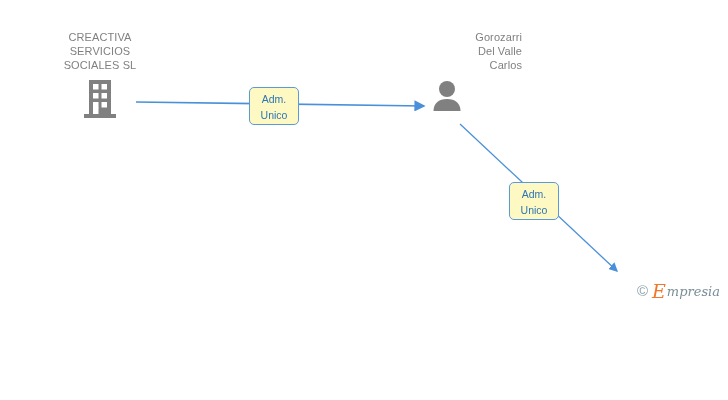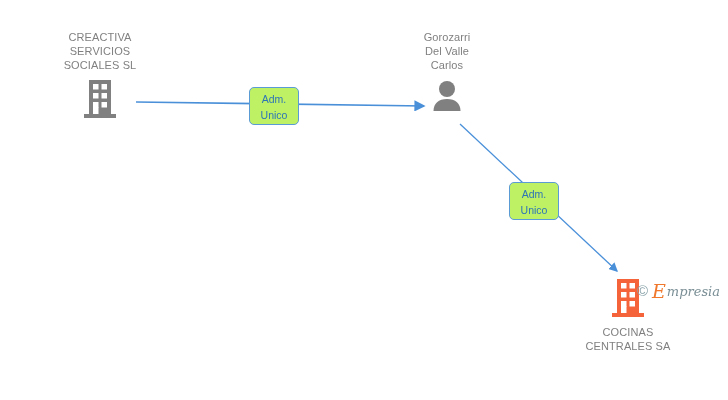--- a/index.html
+++ b/index.html
@@ -60,28 +60,28 @@
   #node-cocinas {
     left: 553px;
     top: 277px;
   }
   #node-cocinas .node-label { margin-top: 6px; }
 
   #node-gorozarri {
     left: 372px;
     top: 30px;
   }
-  #node-gorozarri .node-label { margin-bottom: 8px; }
+  #node-gorozarri .node-label { margin-bottom: 8px; text-align: right; }
 
   
   .rel-box {
     position: absolute;
     border: 1px solid #5b9bd5;
     border-radius: 5px;
-    background: #bef264;
+    background: #fef9c3;
     color: #2e75b6;
     font-size: 10.5px;
     line-height: 16px;
     text-align: center;
     padding: 3px 6px 4px 6px;
     box-sizing: border-box;
     white-space: pre-line;
     z-index: 5;
   }
 
@@ -178,35 +178,20 @@
   <div class="node" id="node-gorozarri">
     <div class="node-label">Gorozarri
 Del Valle
 Carlos</div>
     <svg class="node-icon" width="30" height="32" viewBox="0 0 30 32">
       <circle cx="15" cy="9" r="8" fill="#808080"></circle>
       <path d="M15,19 C6.5,19 1.5,23.5 1.5,31 L28.5,31 C28.5,23.5 23.5,19 15,19 Z" fill="#808080"></path>
     </svg>
   </div>
 
-  <div class="node" id="node-cocinas">
-    <svg class="node-icon" width="34" height="42" viewBox="0 0 34 42">
-      <rect x="6" y="2" width="22" height="34" fill="#f4633a"></rect>
-      <rect x="1" y="36" width="32" height="4" fill="#f4633a"></rect>
-      <rect x="10" y="6" width="5.5" height="5.5" fill="#ffffff"></rect>
-      <rect x="18.5" y="6" width="5.5" height="5.5" fill="#ffffff"></rect>
-      <rect x="10" y="15" width="5.5" height="5.5" fill="#ffffff"></rect>
-      <rect x="18.5" y="15" width="5.5" height="5.5" fill="#ffffff"></rect>
-      <rect x="10" y="24" width="5.5" height="5.5" fill="#ffffff"></rect>
-      <rect x="18.5" y="24" width="5.5" height="5.5" fill="#ffffff"></rect>
-      <rect x="10" y="29" width="5.5" height="7" fill="#ffffff"></rect>
-    </svg>
-    <div class="node-label">COCINAS
-CENTRALES SA</div>
-  </div>
 
   <div class="rel-box" id="rel-adm-unico-1">Adm.
 Unico</div>
 
   <div class="rel-box" id="rel-adm-unico-2">Adm.
 Unico</div>
 
   <div id="watermark">
     <span class="wm-c">©</span>
     <span class="wm-e">E</span>

